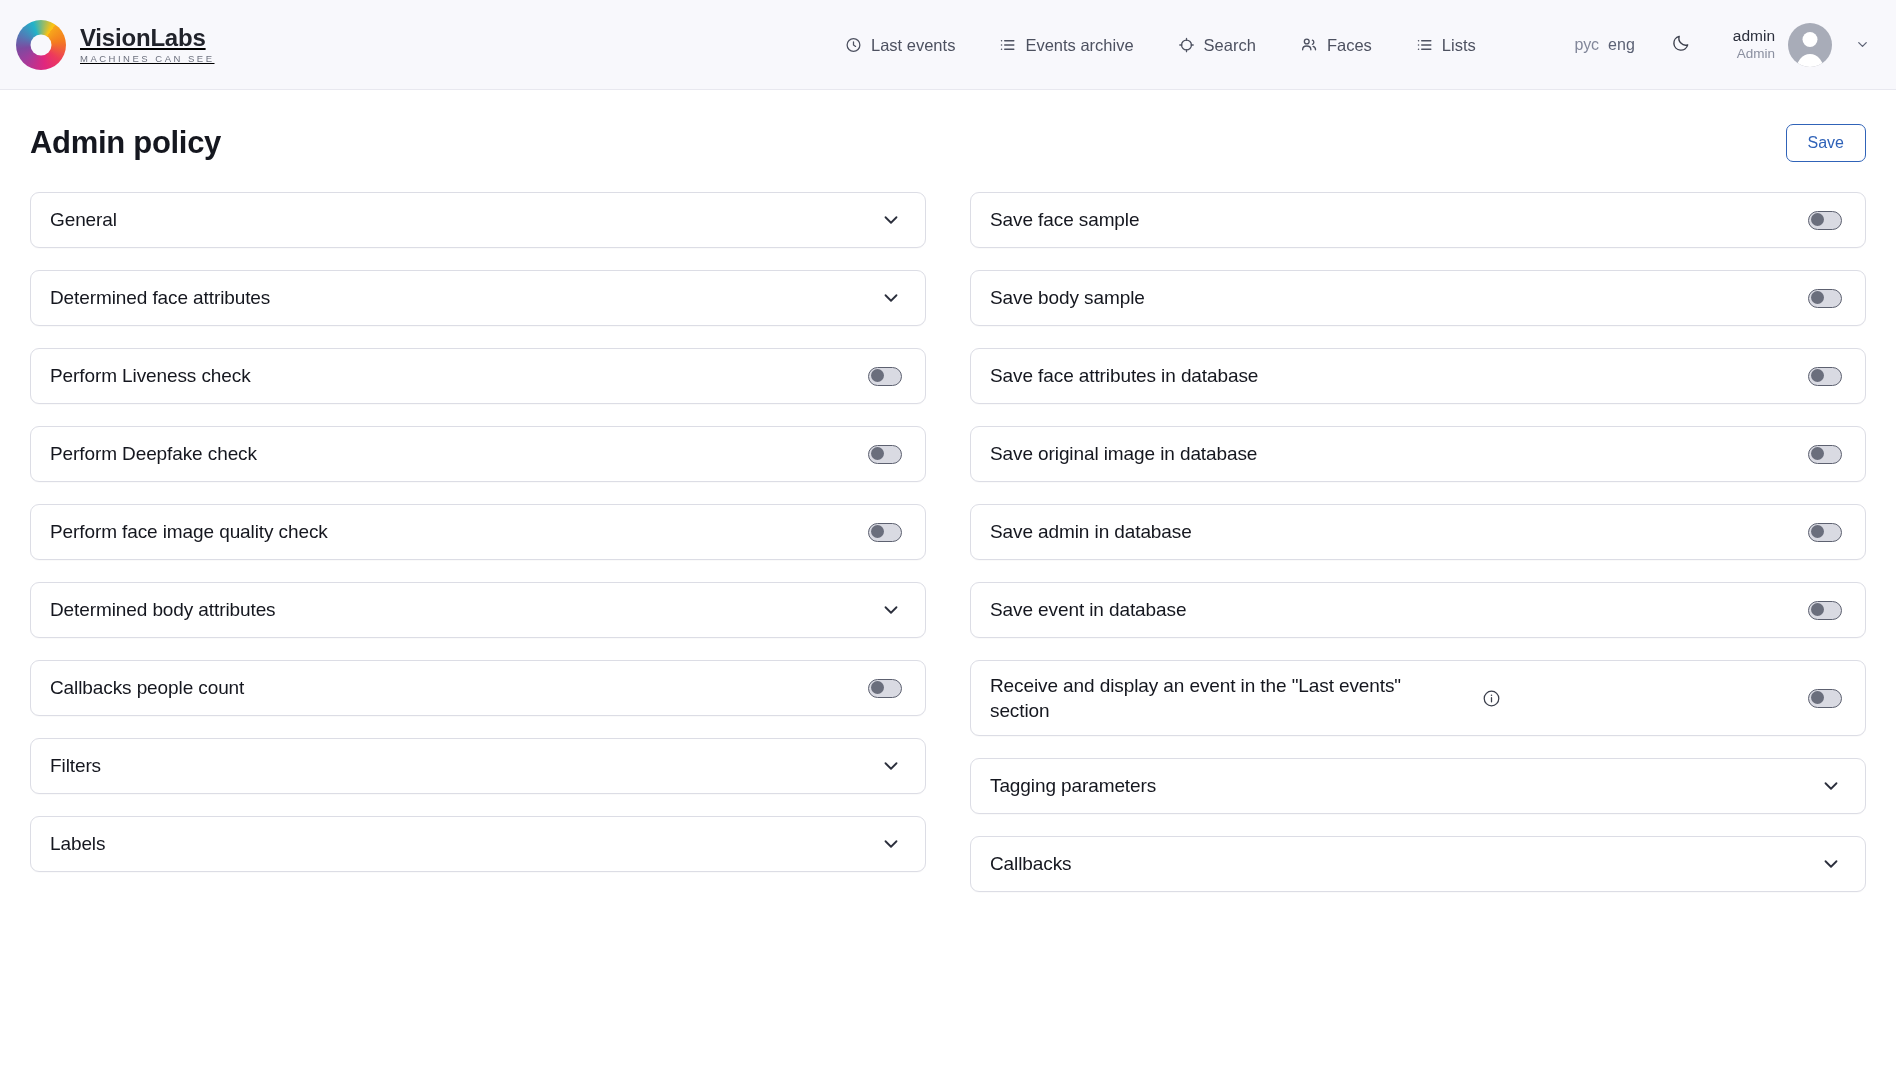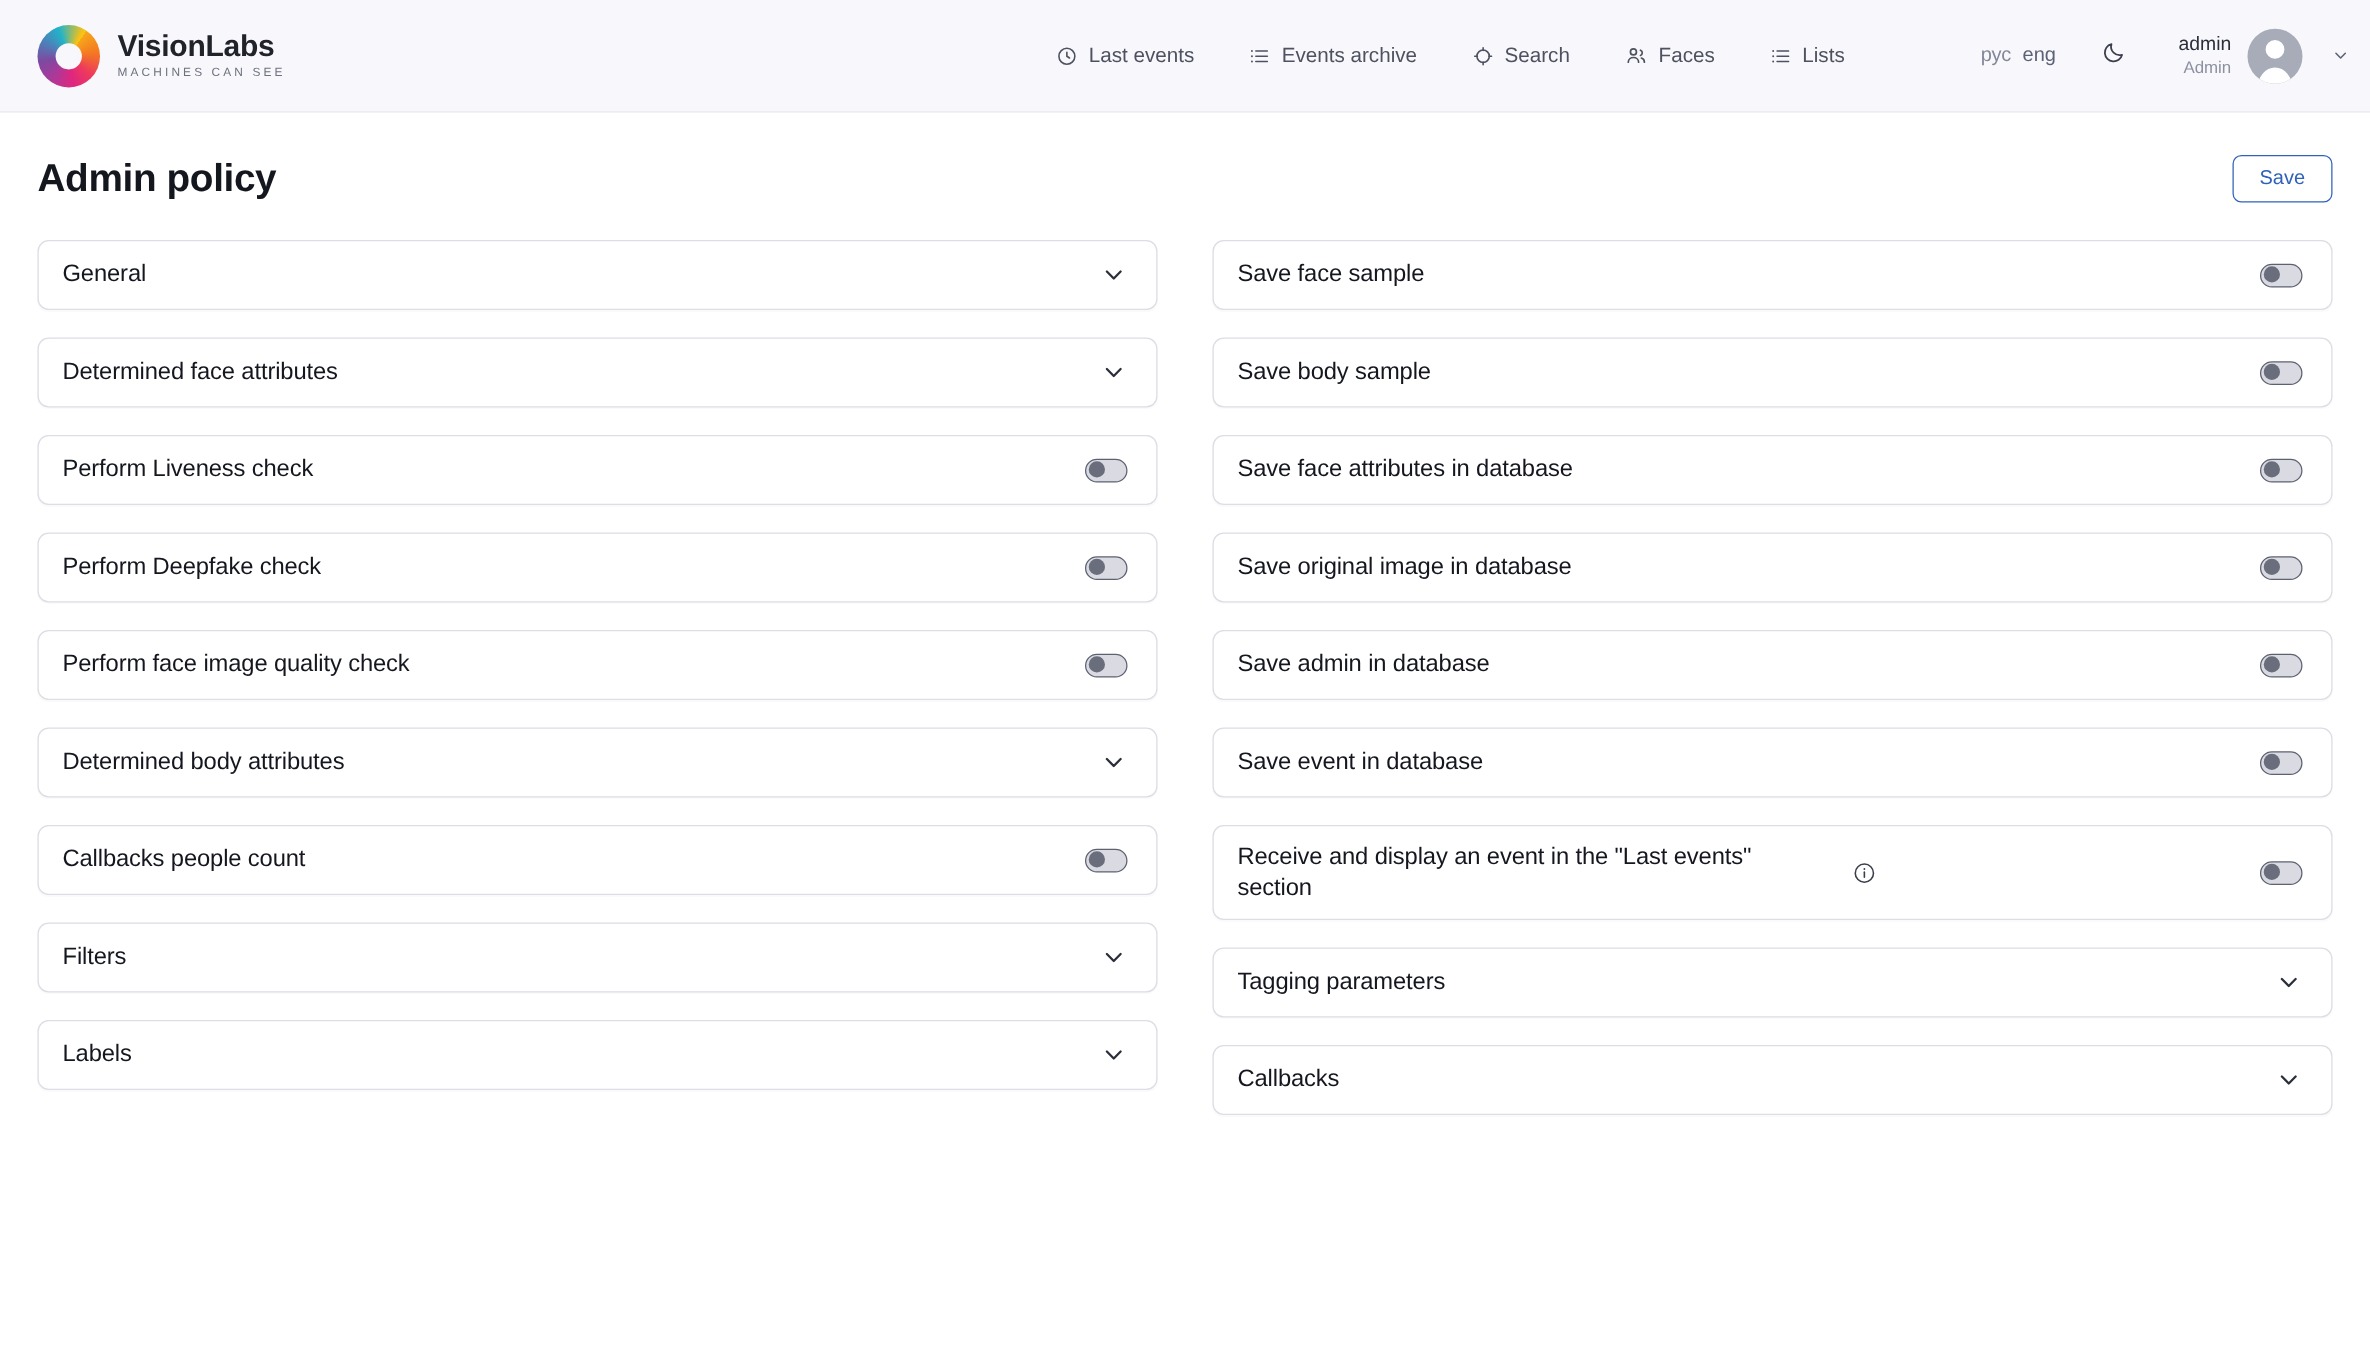--- a/index.html
+++ b/index.html
@@ -11,22 +11,23 @@
     overflow: hidden;
   }
 
   
   .header {
     height: 90px;
     width: 100%;
     background: #f8f8fc;
     border-bottom: 1px solid #e8e8ef;
     display: flex;
-    padding: 0 26px 0 30px;
+    padding: 0 26px 0 16px;
     position: relative;
+    text-decoration: underline;
   }
   .brand { display: flex; align-items: center; gap: 14px; }
   .logo-ring {
     width: 50px; height: 50px; border-radius: 50%;
     background:
       conic-gradient(from 35deg,
         #f7a61b 0deg,
         #f47b20 45deg,
         #ed3a5c 95deg,
         #e0267e 135deg,
@@ -60,21 +61,21 @@
     position: absolute; left: 845px; top: 50%; transform: translateY(-50%);
   }
   .nav-item {
     display: flex; align-items: center; gap: 9px;
     font-size: 16.5px; color: #4d5160; cursor: pointer; white-space: nowrap;
   }
   .nav-item svg { display: block; }
 
   .header-right {
     display: flex; align-items: center; gap: 0;
-    position: absolute; right: 16px; top: 50%; transform: translateY(-50%);
+    position: absolute; right: 26px; top: 50%; transform: translateY(-50%);
   }
   .lang { display: flex; align-items: center; gap: 9px; margin-right: 36px; }
   .lang span { font-size: 16px; color: #82879a; cursor: pointer; }
   .lang span.active { color: #5c6275; }
   .theme-toggle { margin-right: 42px; cursor: pointer; display: flex; align-items: center; }
   .user-block { display: flex; align-items: center; gap: 13px; cursor: pointer; }
   .user-names { display: flex; flex-direction: column; align-items: flex-end; line-height: 1.25; }
   .user-name { font-size: 15.5px; color: #2b2f3c; }
   .user-role { font-size: 13.5px; color: #8b90a0; }
   .avatar {

